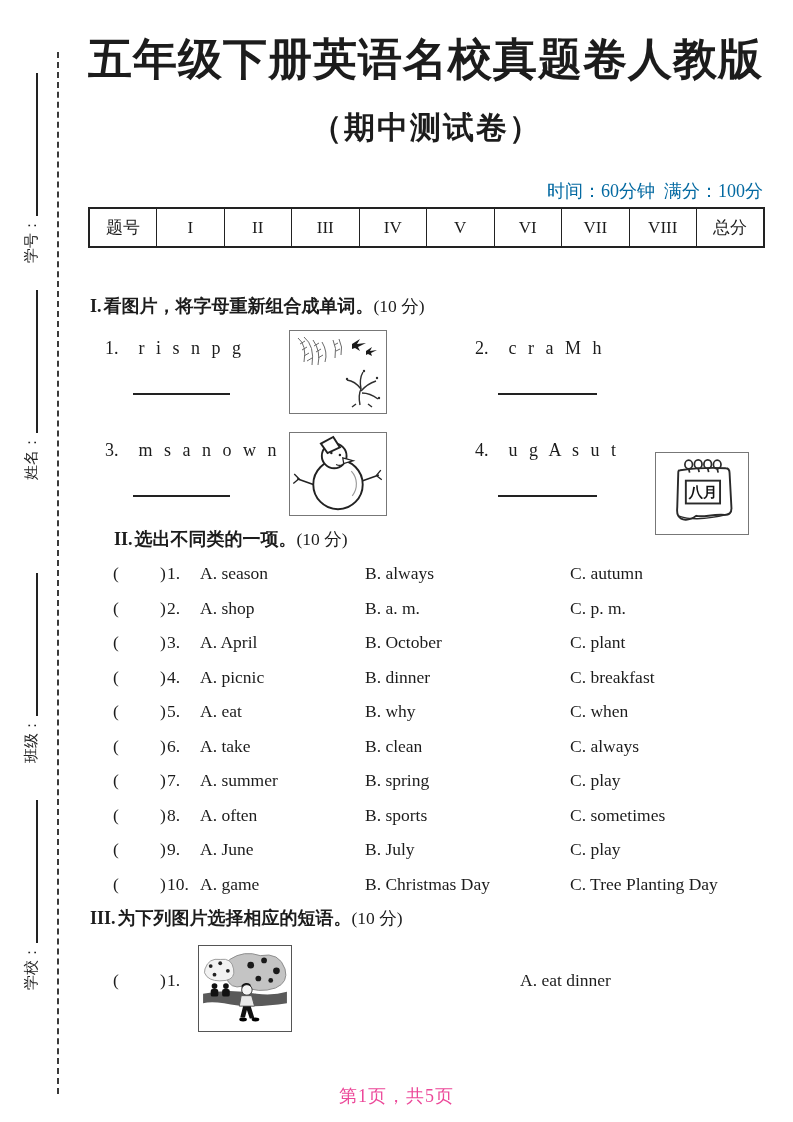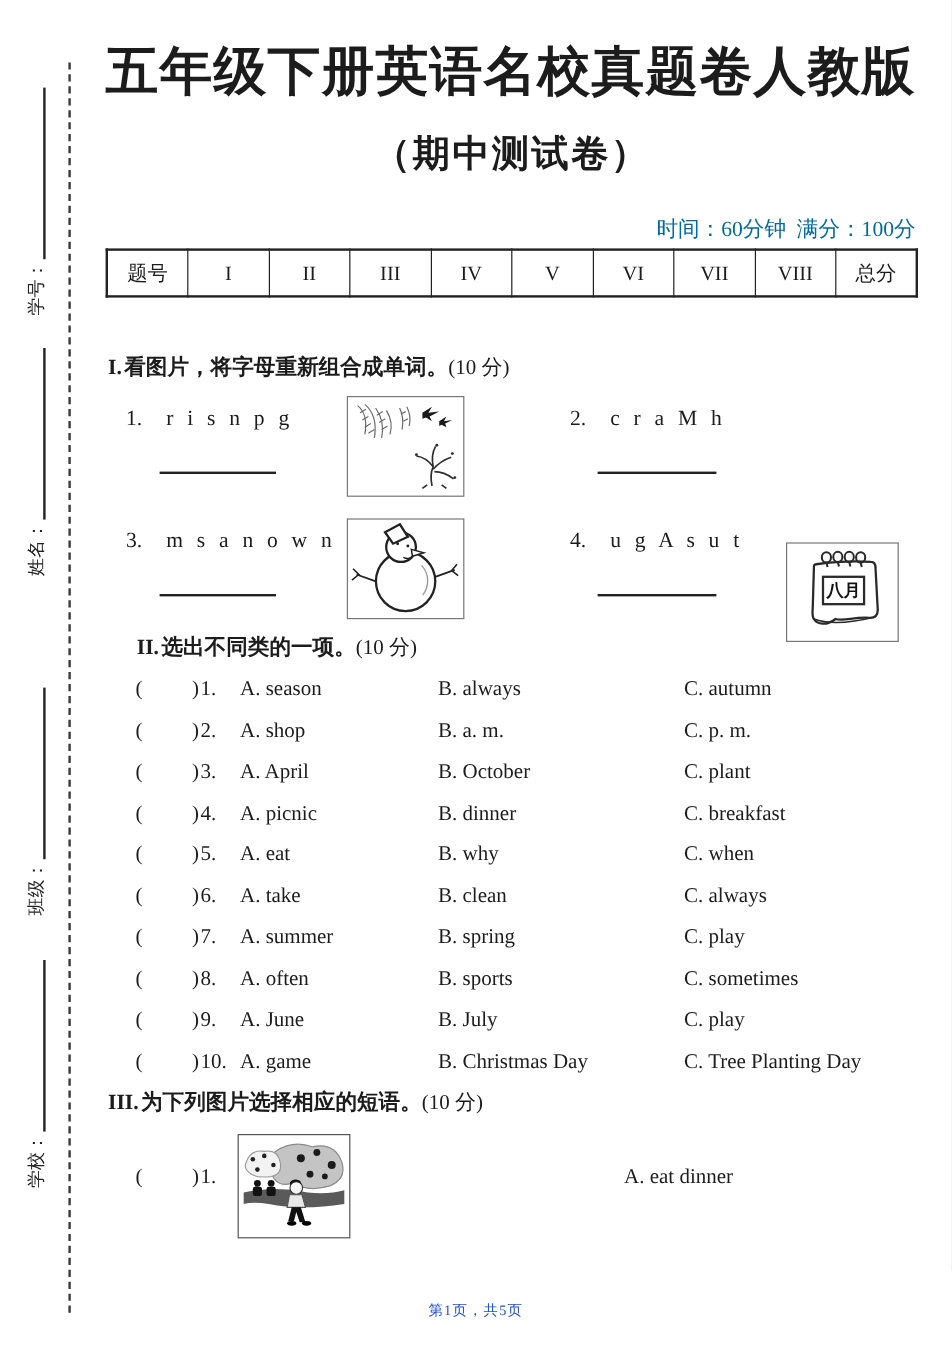--- a/index.html
+++ b/index.html
@@ -63,21 +63,21 @@
   .paren-open{left:25px;}
   .paren-close{left:72px;}
   .row-num{left:79px;}
   .opt-a{left:112px;}
   .opt-b{left:277px;}
   .opt-c{left:482px;}
   .s3-opt{left:432px;}
   
   .page-footer{
     position:absolute;top:1084px;left:0;width:793px;text-align:center;
-    font-size:12px;color:#1d4ed8;letter-spacing:1px;
+    font-size:18px;color:#ec4899;letter-spacing:1px;
   }
 </style>
 </head>
 <body>
 
 <div class="page">
 
   <div class="binding-line"></div>
 
   <div class="sb-field" style="top:157px;">

